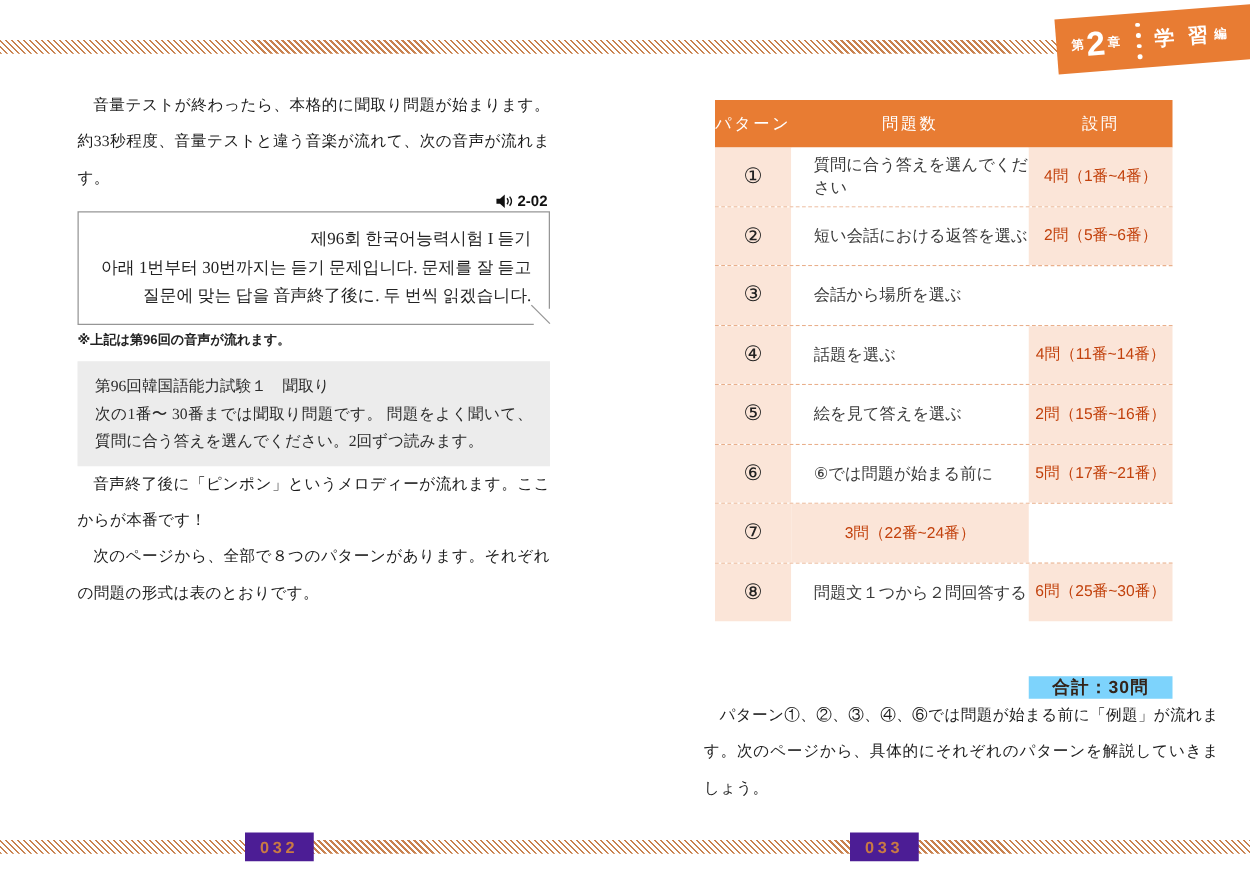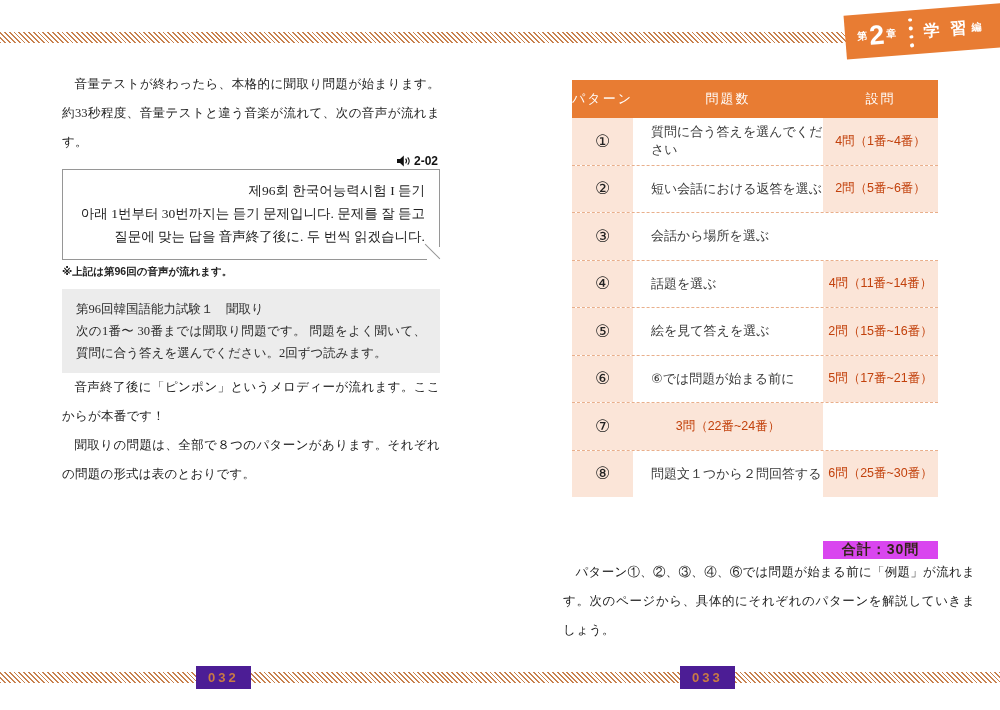--- a/index.html
+++ b/index.html
@@ -63,21 +63,21 @@
     display:grid;grid-template-columns:61px 190px 115px;height:38px;background:#e87c33;color:#fff;
     font-size:13px;letter-spacing:2px;
   }
   .thead div{display:flex;align-items:center;justify-content:center;}
   .trow{display:grid;grid-template-columns:61px 190px 115px;height:46.5px;}
   .trow + .trow{border-top:1px dashed #e9af8b;}
   .cell-pat{background:#fbe5d8;display:flex;align-items:center;justify-content:center;font-size:17px;color:#222;}
   .cell-q{background:#fff;display:flex;align-items:center;padding-left:18px;font-size:13px;color:#3a3a3a;box-sizing:border-box;}
   .cell-n{background:#fbe5d8;display:flex;align-items:center;justify-content:center;font-size:12.5px;color:#c2410c;}
   .total-row{display:grid;grid-template-columns:251px 115px;height:48px;}
-  .total-cell{background:#d946ef;display:flex;align-items:center;justify-content:center;font-weight:700;font-size:14px;color:#33241a;letter-spacing:1px;margin-top:44px;}
+  .total-cell{background:#7dd3fc;display:flex;align-items:center;justify-content:center;font-weight:700;font-size:14px;color:#33241a;letter-spacing:1px;margin-top:44px;}
   .right-para{position:absolute;left:563px;top:558px;width:412px;font-size:13px;line-height:30px;}
   .spk{flex:0 0 auto;}
 </style>
 </head>
 <body>
 
 <div class="sheet">
 
   <div class="band band-top"></div>
 
@@ -117,21 +117,21 @@
     </div>
 
     <div class="note">※上記は第96回の音声が流れます。</div>
 
     <div class="gray-box">
       <p>第96回韓国語能力試験１　聞取り</p>
       <p>次の1番〜 30番までは聞取り問題です。 問題をよく聞いて、質問に合う答えを選んでください。2回ずつ読みます。</p>
     </div>
 
     <p class="body para2">音声終了後に「ピンポン」というメロディーが流れます。ここからが本番です！</p>
-    <p class="body para3">聞取りの問題は、全部で８つのパターンがあります。それぞれの問題の形式は表のとおりです。</p>
+    <p class="body para3">次のページから、全部で８つのパターンがあります。それぞれの問題の形式は表のとおりです。</p>
   </div>
 
   <div class="qtable">
     <div class="thead">
       <div>パターン</div>
       <div>問題数</div>
       <div>設問</div>
     </div>
     <div class="trow">
       <div class="cell-pat">①</div>

